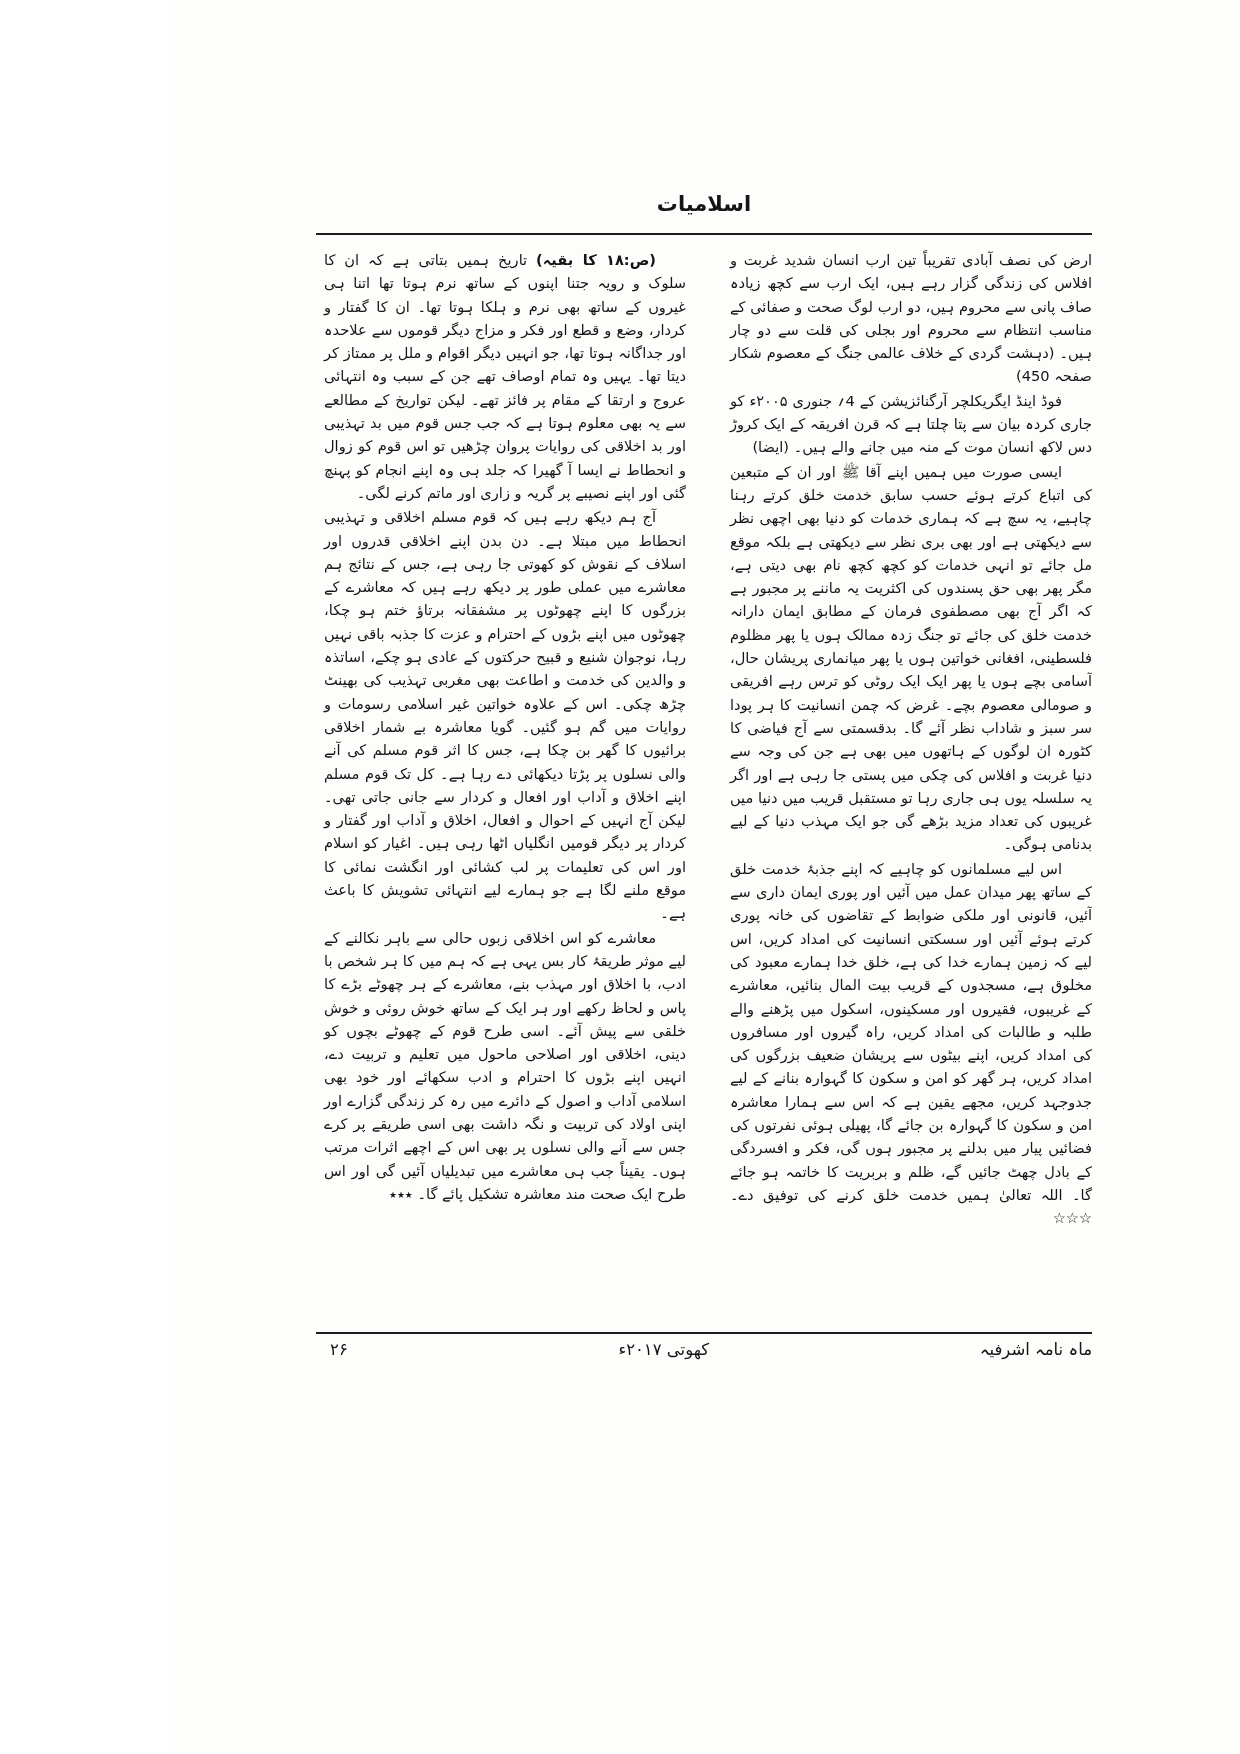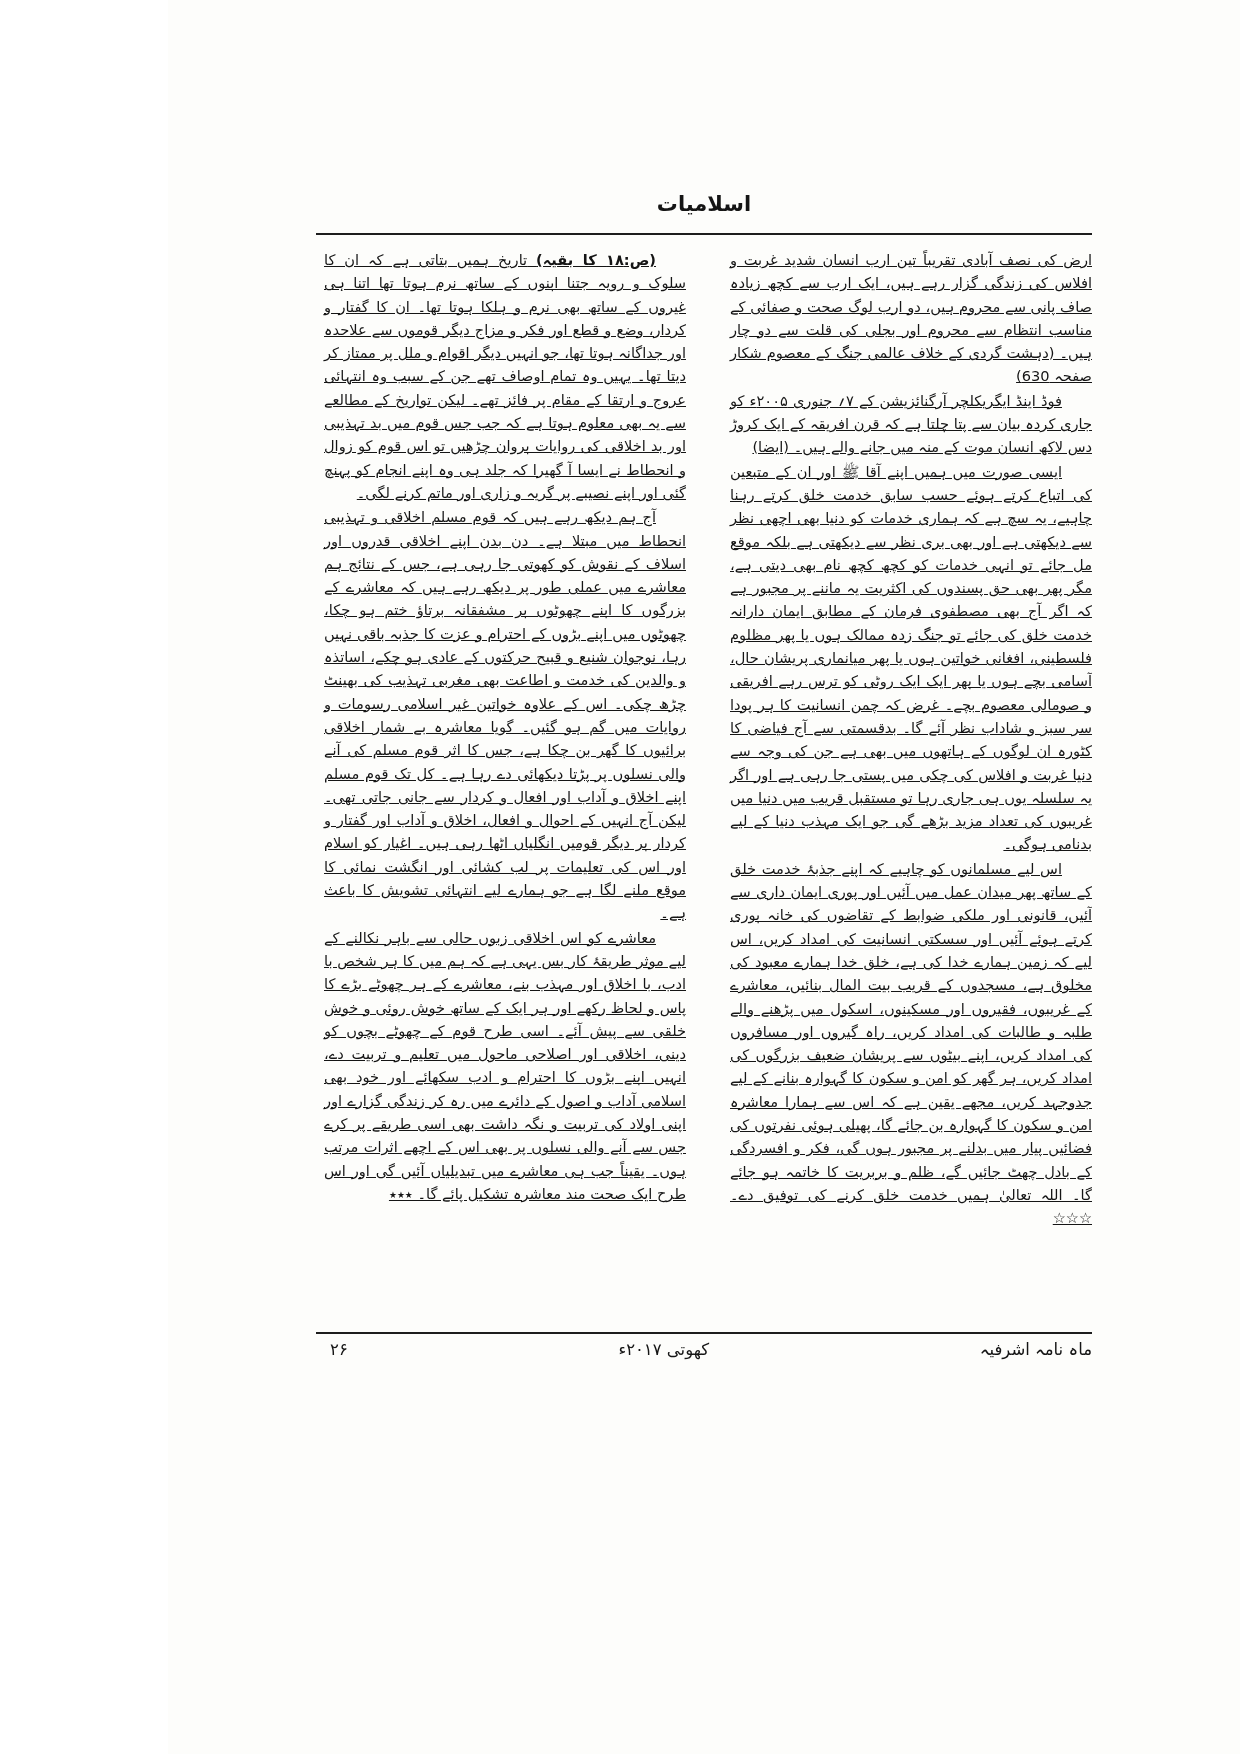--- a/index.html
+++ b/index.html
@@ -45,21 +45,20 @@
   .column {
     flex: 1 1 0;
     text-align: justify;
     font-size: 14.6px;
     line-height: 23.3px;
     direction: rtl;
   }
   .column p {
     margin: 0 0 1px 8px;
     text-indent: 30px;
-    text-decoration: underline;
   }
   .column p.no-indent { text-indent: 0; }
   .lead-bold { font-weight: bold; }
   .footer-rule {
     position: absolute;
     top: 1332px;
     left: 148px; right: 148px;
     border-top: 2px solid #1d1d1d;
   }
   .footer-row {
@@ -80,22 +79,22 @@
 
 <div class="page">
 
   <div class="header-title">اسلامیات</div>
 
   <div class="header-rule"></div>
 
   <div class="columns">
 
     <div class="column">
-      <p class="no-indent">ارض کی نصف آبادی تقریباً تین ارب انسان شدید غربت و افلاس کی زندگی گزار رہے ہیں، ایک ارب سے کچھ زیادہ صاف پانی سے محروم ہیں، دو ارب لوگ صحت و صفائی کے مناسب انتظام سے محروم اور بجلی کی قلت سے دو چار ہیں۔ (دہشت گردی کے خلاف عالمی جنگ کے معصوم شکار صفحہ 630)</p>
-      <p>فوڈ اینڈ ایگریکلچر آرگنائزیشن کے ۷؍ جنوری ۲۰۰۵ء کو جاری کردہ بیان سے پتا چلتا ہے کہ قرن افریقہ کے ایک کروڑ دس لاکھ انسان موت کے منہ میں جانے والے ہیں۔ (ایضا)</p>
+      <p class="no-indent">ارض کی نصف آبادی تقریباً تین ارب انسان شدید غربت و افلاس کی زندگی گزار رہے ہیں، ایک ارب سے کچھ زیادہ صاف پانی سے محروم ہیں، دو ارب لوگ صحت و صفائی کے مناسب انتظام سے محروم اور بجلی کی قلت سے دو چار ہیں۔ (دہشت گردی کے خلاف عالمی جنگ کے معصوم شکار صفحہ 450)</p>
+      <p>فوڈ اینڈ ایگریکلچر آرگنائزیشن کے 4؍ جنوری ۲۰۰۵ء کو جاری کردہ بیان سے پتا چلتا ہے کہ قرن افریقہ کے ایک کروڑ دس لاکھ انسان موت کے منہ میں جانے والے ہیں۔ (ایضا)</p>
       <p>ایسی صورت میں ہمیں اپنے آقا ﷺ اور ان کے متبعین کی اتباع کرتے ہوئے حسب سابق خدمت خلق کرتے رہنا چاہیے، یہ سچ ہے کہ ہماری خدمات کو دنیا بھی اچھی نظر سے دیکھتی ہے اور بھی بری نظر سے دیکھتی ہے بلکہ موقع مل جائے تو انہی خدمات کو کچھ کچھ نام بھی دیتی ہے، مگر پھر بھی حق پسندوں کی اکثریت یہ ماننے پر مجبور ہے کہ اگر آج بھی مصطفوی فرمان کے مطابق ایمان دارانہ خدمت خلق کی جائے تو جنگ زدہ ممالک ہوں یا پھر مظلوم فلسطینی، افغانی خواتین ہوں یا پھر میانماری پریشان حال، آسامی بچے ہوں یا پھر ایک ایک روٹی کو ترس رہے افریقی و صومالی معصوم بچے۔ غرض کہ چمن انسانیت کا ہر پودا سر سبز و شاداب نظر آئے گا۔ بدقسمتی سے آج فیاضی کا کٹورہ ان لوگوں کے ہاتھوں میں بھی ہے جن کی وجہ سے دنیا غربت و افلاس کی چکی میں پستی جا رہی ہے اور اگر یہ سلسلہ یوں ہی جاری رہا تو مستقبل قریب میں دنیا میں غریبوں کی تعداد مزید بڑھے گی جو ایک مہذب دنیا کے لیے بدنامی ہوگی۔</p>
       <p>اس لیے مسلمانوں کو چاہیے کہ اپنے جذبۂ خدمت خلق کے ساتھ پھر میدان عمل میں آئیں اور پوری ایمان داری سے آئیں، قانونی اور ملکی ضوابط کے تقاضوں کی خانہ پوری کرتے ہوئے آئیں اور سسکتی انسانیت کی امداد کریں، اس لیے کہ زمین ہمارے خدا کی ہے، خلق خدا ہمارے معبود کی مخلوق ہے، مسجدوں کے قریب بیت المال بنائیں، معاشرے کے غریبوں، فقیروں اور مسکینوں، اسکول میں پڑھنے والے طلبہ و طالبات کی امداد کریں، راہ گیروں اور مسافروں کی امداد کریں، اپنے بیٹوں سے پریشان ضعیف بزرگوں کی امداد کریں، ہر گھر کو امن و سکون کا گہوارہ بنانے کے لیے جدوجہد کریں، مجھے یقین ہے کہ اس سے ہمارا معاشرہ امن و سکون کا گہوارہ بن جائے گا، پھیلی ہوئی نفرتوں کی فضائیں پیار میں بدلنے پر مجبور ہوں گی، فکر و افسردگی کے بادل چھٹ جائیں گے، ظلم و بربریت کا خاتمہ ہو جائے گا۔ اللہ تعالیٰ ہمیں خدمت خلق کرنے کی توفیق دے۔ ☆☆☆</p>
     </div>
 
     <div class="column">
       <p>
         <span class="lead-bold">(ص:۱۸ کا بقیہ)</span>
         <span>تاریخ ہمیں بتاتی ہے کہ ان کا سلوک و رویہ جتنا اپنوں کے ساتھ نرم ہوتا تھا اتنا ہی غیروں کے ساتھ بھی نرم و ہلکا ہوتا تھا۔ ان کا گفتار و کردار، وضع و قطع اور فکر و مزاج دیگر قوموں سے علاحدہ اور جداگانہ ہوتا تھا، جو انہیں دیگر اقوام و ملل پر ممتاز کر دیتا تھا۔ یہیں وہ تمام اوصاف تھے جن کے سبب وہ انتہائی عروج و ارتقا کے مقام پر فائز تھے۔ لیکن تواریخ کے مطالعے سے یہ بھی معلوم ہوتا ہے کہ جب جس قوم میں بد تہذیبی اور بد اخلاقی کی روایات پروان چڑھیں تو اس قوم کو زوال و انحطاط نے ایسا آ گھیرا کہ جلد ہی وہ اپنے انجام کو پہنچ گئی اور اپنے نصیبے پر گریہ و زاری اور ماتم کرنے لگی۔</span>
       </p>
       <p>آج ہم دیکھ رہے ہیں کہ قوم مسلم اخلاقی و تہذیبی انحطاط میں مبتلا ہے۔ دن بدن اپنے اخلاقی قدروں اور اسلاف کے نقوش کو کھوتی جا رہی ہے، جس کے نتائج ہم معاشرے میں عملی طور پر دیکھ رہے ہیں کہ معاشرے کے بزرگوں کا اپنے چھوٹوں پر مشفقانہ برتاؤ ختم ہو چکا، چھوٹوں میں اپنے بڑوں کے احترام و عزت کا جذبہ باقی نہیں رہا، نوجوان شنیع و قبیح حرکتوں کے عادی ہو چکے، اساتذہ و والدین کی خدمت و اطاعت بھی مغربی تہذیب کی بھینٹ چڑھ چکی۔ اس کے علاوہ خواتین غیر اسلامی رسومات و روایات میں گم ہو گئیں۔ گویا معاشرہ بے شمار اخلاقی برائیوں کا گھر بن چکا ہے، جس کا اثر قوم مسلم کی آنے والی نسلوں پر پڑتا دیکھائی دے رہا ہے۔ کل تک قوم مسلم اپنے اخلاق و آداب اور افعال و کردار سے جانی جاتی تھی۔ لیکن آج انہیں کے احوال و افعال، اخلاق و آداب اور گفتار و کردار پر دیگر قومیں انگلیاں اٹھا رہی ہیں۔ اغیار کو اسلام اور اس کی تعلیمات پر لب کشائی اور انگشت نمائی کا موقع ملنے لگا ہے جو ہمارے لیے انتہائی تشویش کا باعث ہے۔</p>

